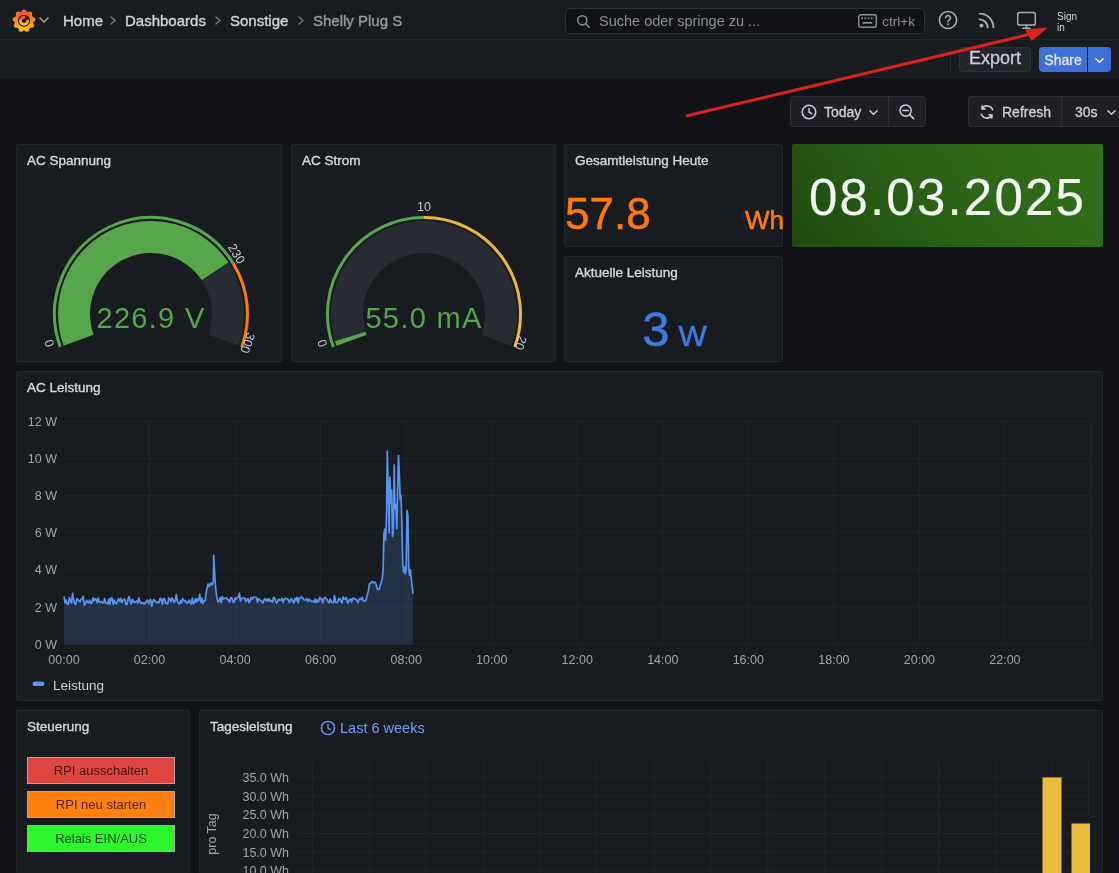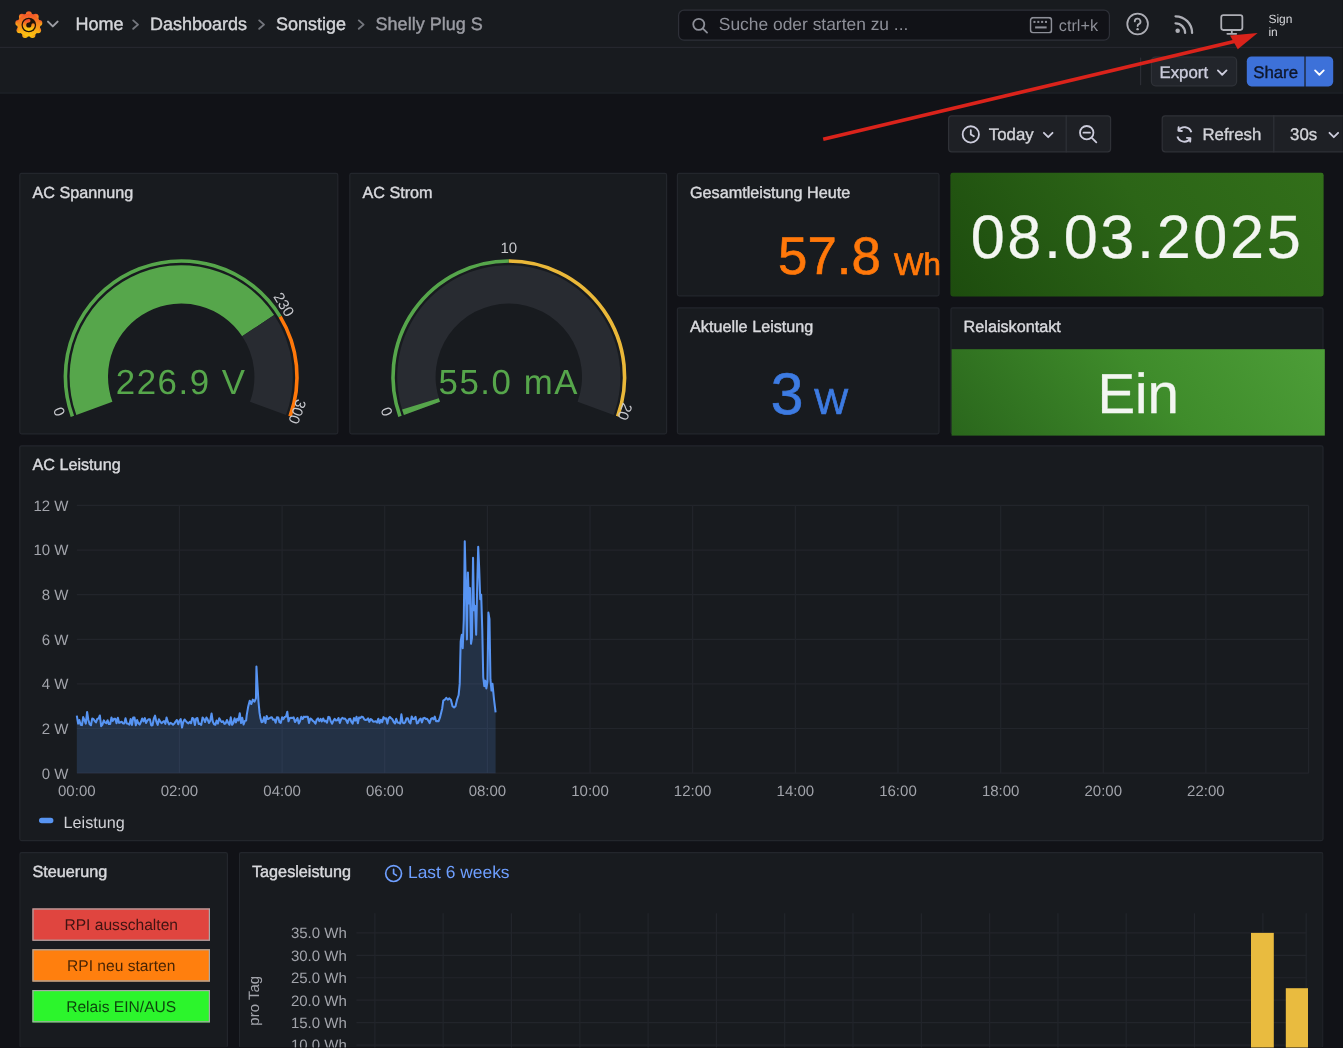--- a/index.html
+++ b/index.html
@@ -9,21 +9,21 @@
 #page{position:relative;width:1028px;height:873px;}
 
 #nav{position:absolute;left:0;top:0;width:1119px;height:40px;background:#181b1f;border-bottom:1px solid #25272e;}
 #subbar{position:absolute;left:0;top:40px;width:1119px;height:38px;background:#181b1f;border-bottom:1px solid #1f2228;}
 .crumb{font-size:15px;color:#d3d4d8;font-weight:500;-webkit-text-stroke:0.35px;}
 #search{position:absolute;left:565px;top:8px;width:360px;height:26px;background:#111217;
  border:1px solid #2e3038;border-radius:5px;display:flex;align-items:center;color:#8d8f98;font-size:14.5px;}
 .panel{position:absolute;background:#181b1f;border:1px solid #23262c;border-radius:2px;}
 .ptitle{position:absolute;left:10px;top:8px;font-size:13.5px;font-weight:500;color:#d8d9dd;white-space:nowrap;-webkit-text-stroke:0.35px;}
 .btnrow{display:flex;align-items:center;justify-content:flex-end;}
-.tbtn{background:#181b1f;border:1px solid #34363e;color:#ccccdc;font-size:14px;font-weight:500;}
+.tbtn{background:#181b1f;border:1px solid #34363e;color:#ccccdc;font-size:18px;font-weight:500;flex-direction:column;}
 </style>
 </head>
 <body>
 <div id="page">
 
   <div id="nav"></div>
   <div id="subbar"></div>
 
   <svg class="abs" style="left:12px;top:8px;" width="24" height="24" viewBox="0 0 24 24">
     <defs>
@@ -61,21 +61,21 @@
   <svg class="abs" style="left:296px;top:15px;" width="10" height="11" viewBox="0 0 10 11">
       <path d="M3 2 L7 5.5 L3 9" stroke="#73767d" stroke-width="1.6" fill="none" stroke-linecap="round" stroke-linejoin="round"></path>
     </svg>
   <div class="abs crumb" style="left:313px;top:12px;color:#9a9ba2;">Shelly Plug S</div>
 
   <div id="search">
     <svg style="margin:0 8px 0 10px;" width="15" height="15" viewBox="0 0 15 15">
         <circle cx="6.3" cy="6.3" r="4.6" stroke="#8d8f98" stroke-width="1.5" fill="none"></circle>
         <line x1="9.8" y1="9.8" x2="13.2" y2="13.2" stroke="#8d8f98" stroke-width="1.5" stroke-linecap="round"></line>
       </svg>
-    <span>Suche oder starten zu ...</span>
+    <span>Suche oder springe zu ...</span>
     <span style="margin-left:auto;display:flex;align-items:center;margin-right:9px;">
       <svg width="19" height="14" viewBox="0 0 19 14" style="margin-right:5px;">
           <rect x="0.7" y="0.7" width="17.6" height="12.6" rx="2.4" stroke="#8d8f98" stroke-width="1.4" fill="none"></rect>
           <rect x="3.2" y="3.4" width="1.7" height="1.7" fill="#8d8f98"></rect>
           <rect x="6.4" y="3.4" width="1.7" height="1.7" fill="#8d8f98"></rect>
           <rect x="9.6" y="3.4" width="1.7" height="1.7" fill="#8d8f98"></rect>
           <rect x="12.8" y="3.4" width="1.7" height="1.7" fill="#8d8f98"></rect>
           <rect x="4.6" y="8" width="9.6" height="1.7" fill="#8d8f98"></rect>
         </svg>
       <span style="font-size:13.5px;">ctrl+k</span>
@@ -99,21 +99,21 @@
   </svg>
   <div class="abs" style="left:1057px;top:11px;font-size:10px;color:#d5d6da;font-weight:500;">Sign in</div>
 
   <div class="abs" style="left:950px;top:48px;width:1px;height:23px;background:#2c2e35;"></div>
   <div class="abs btnrow tbtn" style="left:959px;top:47px;width:72px;height:25px;border-radius:4px;background:#22252b;border:1px solid #2f3238;justify-content:center;-webkit-text-stroke:0.3px;">
     <span>Export</span>
     <svg width="11" height="9" viewBox="0 0 12 10" style="margin-left:6px;margin-top:2px;">
         <path d="M2 3 L6 7 L10 3" stroke="#ccccdc" stroke-width="1.7" fill="none" stroke-linecap="round" stroke-linejoin="round"></path>
       </svg>
   </div>
-  <div class="abs btnrow" style="left:1039px;top:47px;width:48px;height:25px;border-radius:4px 0 0 4px;background:#3d71d9;color:#0f172a;font-size:14px;font-weight:500;-webkit-text-stroke:0.3px;justify-content:center;">Share</div>
+  <div class="abs btnrow" style="left:1039px;top:47px;width:48px;height:25px;border-radius:4px 0 0 4px;background:#3d71d9;color:#e5e5e5;font-size:14px;font-weight:500;-webkit-text-stroke:0.3px;justify-content:center;">Share</div>
   <div class="abs btnrow" style="left:1088px;top:47px;width:23px;height:25px;border-radius:0 4px 4px 0;background:#3d71d9;justify-content:center;">
     <svg width="11" height="9" viewBox="0 0 12 10" style="margin-top:2px;">
         <path d="M2 3 L6 7 L10 3" stroke="#fff" stroke-width="1.7" fill="none" stroke-linecap="round" stroke-linejoin="round"></path>
       </svg>
   </div>
 
   <div class="abs btnrow" style="left:790px;top:96px;height:31px;border:1px solid #2f3137;border-radius:3px;background:#1e2025;color:#d2d3d8;font-size:14px;font-weight:500;-webkit-text-stroke:0.3px;">
     <svg width="16" height="16" viewBox="0 0 16 16" style="margin:0 7px 0 10px;">
         <circle cx="8" cy="8" r="6.8" stroke="#ccccdc" stroke-width="1.5" fill="none"></circle>
         <path d="M8 4.5 L8 8 L10.6 9.6" stroke="#ccccdc" stroke-width="1.5" fill="none" stroke-linecap="round" stroke-linejoin="round"></path>
@@ -167,46 +167,40 @@
       <path d="M 132.00 72.50 A 96.5 96.5 0 0 1 222.68 202.00" fill="none" stroke="#eab839" stroke-width="3"></path>
       <text x="34.3" y="196.6" fill="#c7c8cd" font-size="12.5" text-anchor="middle" transform="rotate(-110 34.3 196.6)">0</text>
       <text x="132" y="66" fill="#c7c8cd" font-size="12.5" text-anchor="middle">10</text>
       <text x="224.7" y="196.6" fill="#c7c8cd" font-size="12.5" text-anchor="middle" transform="rotate(110 224.7 196.6)">20</text>
       <text x="132" y="183" fill="#56a64b" font-size="29" font-weight="500" letter-spacing="1.3" text-anchor="middle" style="-webkit-text-stroke:0.35px #56a64b;">55.0 mA</text>
     </svg>
   </div>
 
   <div class="panel" style="left:564px;top:144px;width:219px;height:103px;">
     <div class="ptitle">Gesamtleistung Heute</div>
-    <div class="abs" style="left:0;top:39px;width:219px;height:60px;display:flex;align-items:center;justify-content:flex-end;">
+    <div class="abs" style="left:0;top:39px;width:219px;height:60px;display:flex;align-items:center;justify-content:space-between;">
       <span style="font-size:44px;font-weight:500;color:#ff780a;line-height:1;-webkit-text-stroke:0.5px;">57.8</span>
       <span style="font-size:26px;font-weight:500;color:#ff780a;line-height:1;margin-left:11px;margin-top:12px;-webkit-text-stroke:0.6px;">Wh</span>
     </div>
   </div>
 
   <div class="panel" style="left:792px;top:144px;width:311px;height:103px;background:linear-gradient(55deg,#1d4c0e 0%,#2c6517 55%,#326f1a 100%);border:none;">
     <div class="abs" style="left:0;top:0;width:311px;height:103px;display:flex;align-items:center;justify-content:center;">
       <span style="font-size:51px;font-weight:500;color:#f3f6f1;line-height:1;letter-spacing:2.2px;-webkit-text-stroke:0.2px;margin-top:3px;">08.03.2025</span>
     </div>
   </div>
 
   <div class="panel" style="left:564px;top:256px;width:219px;height:106px;">
     <div class="ptitle">Aktuelle Leistung</div>
     <div class="abs" style="left:0;top:37px;width:219px;height:70px;display:flex;align-items:center;justify-content:center;">
       <span style="font-size:49px;font-weight:500;color:#3d7be2;line-height:1;-webkit-text-stroke:0.5px;">3</span>
       <span style="font-size:30px;font-weight:500;color:#3d7be2;line-height:1;margin-left:9px;margin-top:14px;-webkit-text-stroke:0.6px;">W</span>
     </div>
   </div>
 
-  <div class="panel" style="left:792px;top:256px;width:311px;height:106px;">
-    <div class="ptitle">Relaiskontakt</div>
-    <div class="abs" style="left:0;top:34px;width:311px;height:72px;background:linear-gradient(50deg,#2a661c 0%,#3f8c2b 55%,#4d9e38 100%);display:flex;align-items:center;justify-content:center;">
-      <span style="font-size:47px;font-weight:500;color:#f3f6f1;line-height:1;-webkit-text-stroke:0.25px;">Ein</span>
-    </div>
-  </div>
 
   <div class="panel" style="left:16px;top:371px;width:1087px;height:330px;">
     <div class="ptitle">AC Leistung</div>
     <svg class="abs" style="left:0;top:0;" width="1087" height="330" viewBox="0 0 1087 330">
       <line x1="47.0" y1="272.3" x2="1073.5" y2="272.3" stroke="#22252b" stroke-width="1"></line>
       <line x1="47.0" y1="235.1" x2="1073.5" y2="235.1" stroke="#22252b" stroke-width="1"></line>
       <line x1="47.0" y1="197.9" x2="1073.5" y2="197.9" stroke="#22252b" stroke-width="1"></line>
       <line x1="47.0" y1="160.8" x2="1073.5" y2="160.8" stroke="#22252b" stroke-width="1"></line>
       <line x1="47.0" y1="123.6" x2="1073.5" y2="123.6" stroke="#22252b" stroke-width="1"></line>
       <line x1="47.0" y1="86.4" x2="1073.5" y2="86.4" stroke="#22252b" stroke-width="1"></line>

